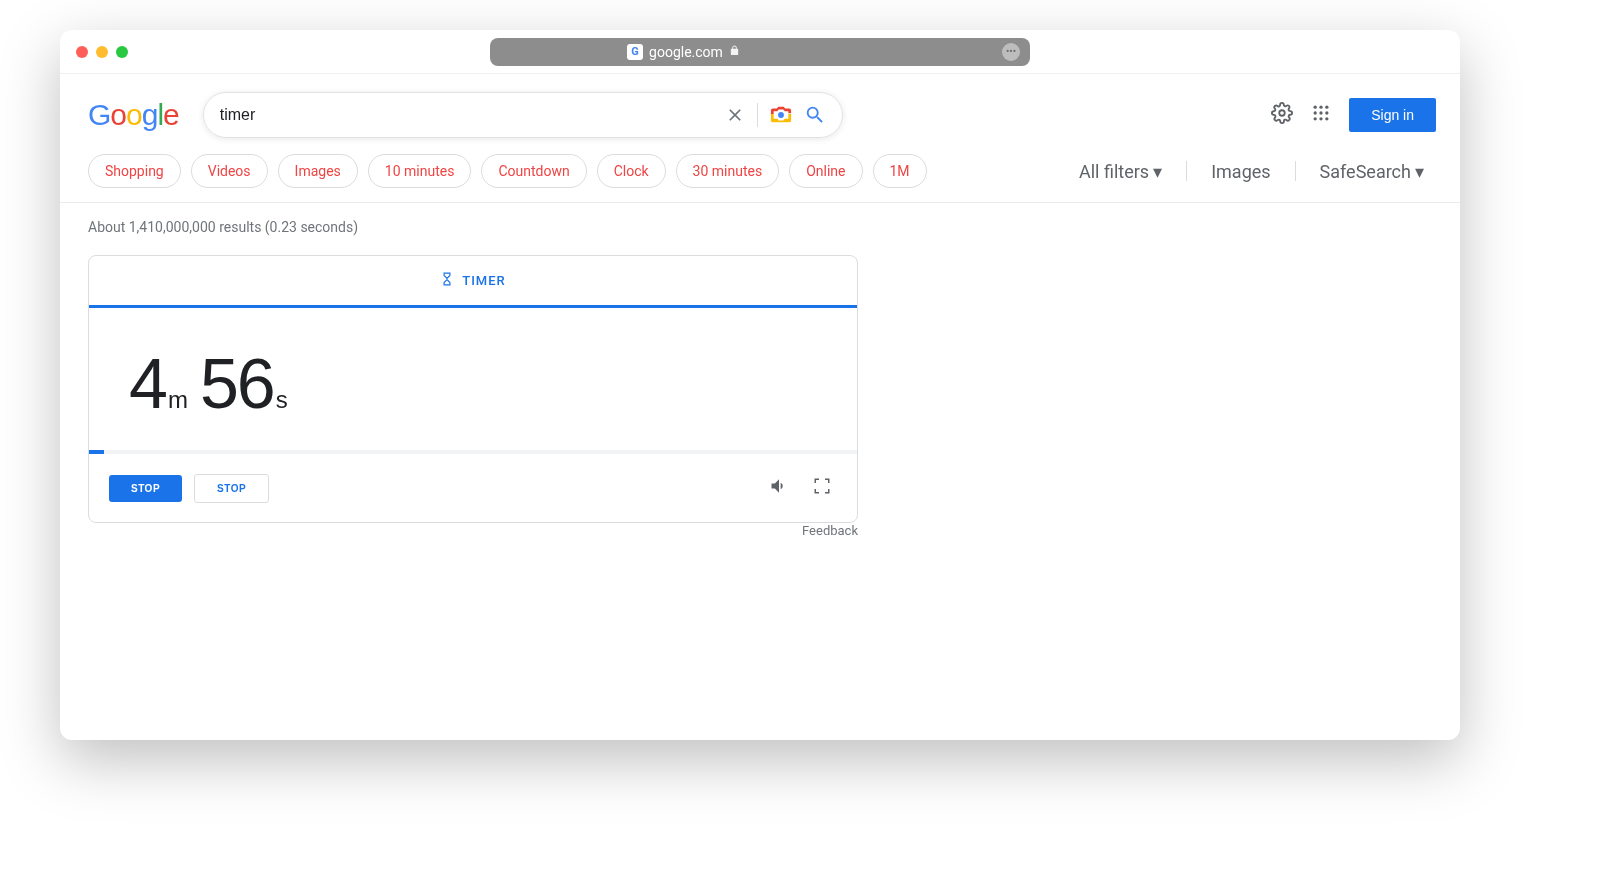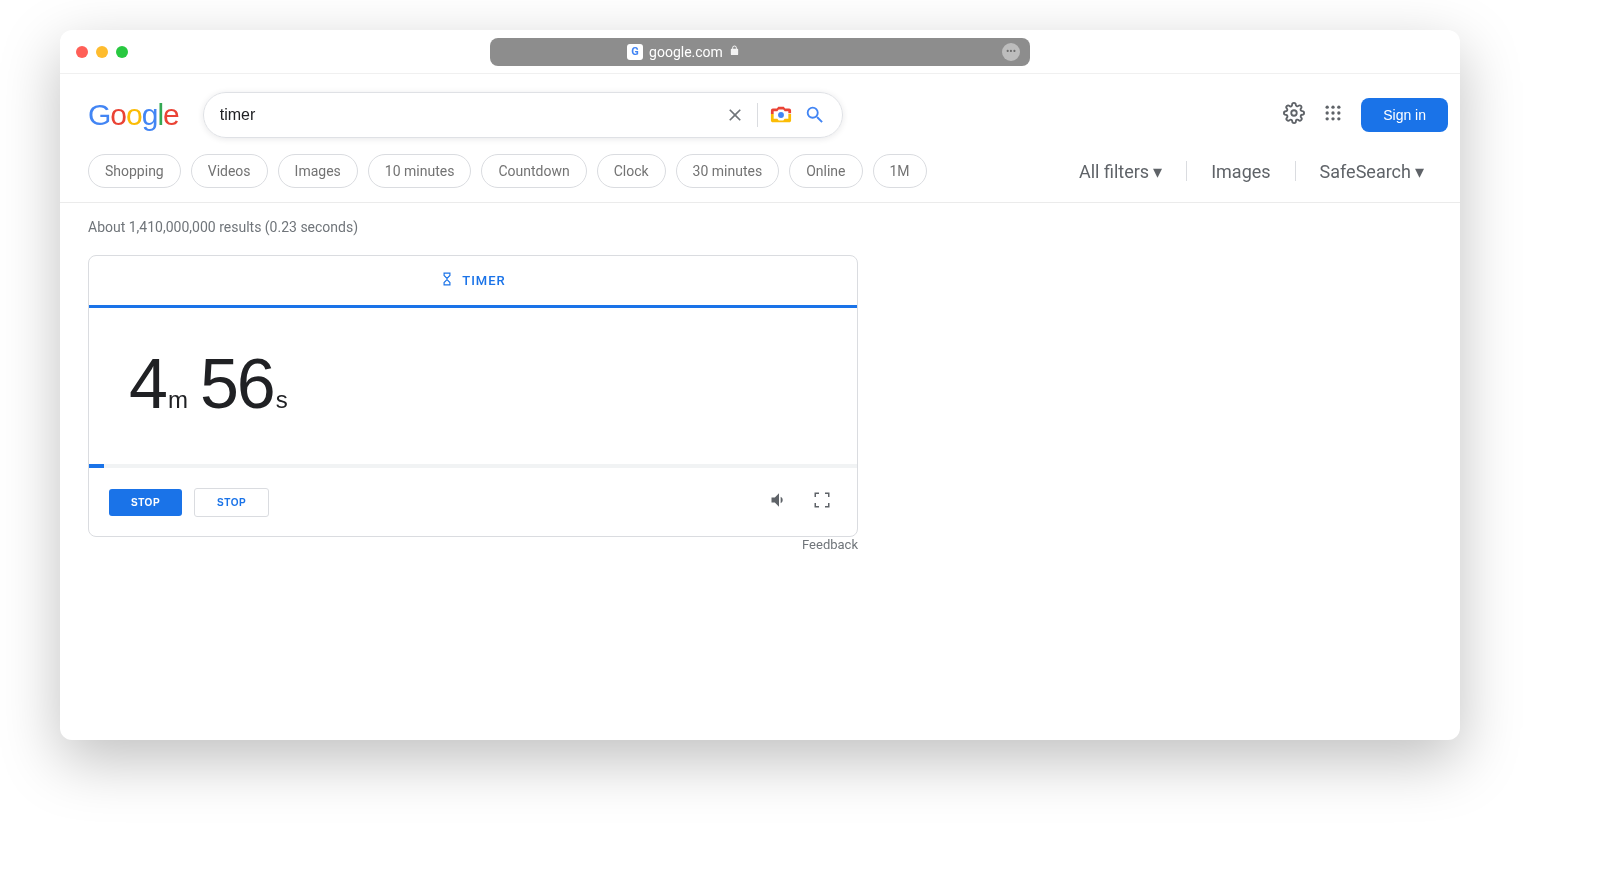--- a/index.html
+++ b/index.html
@@ -59,21 +59,21 @@
     width: 18px; height: 18px; background: #bdbdbd; border-radius: 50%;
     display:flex;align-items:center;justify-content:center;font-size:10px;color:#6d6d6d;
     margin-left:auto;
   }
   .content {
     padding: 0;
   }
   .header-row {
     display: flex;
     align-items: center;
-    padding: 18px 12px 8px 28px;
+    padding: 18px 24px 8px 28px;
     gap: 24px;
   }
   .logo {
     font-size: 30px;
     font-weight: 500;
     letter-spacing: -1px;
     font-family: Arial, sans-serif;
   }
   .logo span:nth-child(1){color:#4285F4;}
   .logo span:nth-child(2){color:#EA4335;}
@@ -102,36 +102,36 @@
   }
   .searchbox .sep { width: 1px; height: 24px; background: #dadce0; }
   .icon-btn { color: #70757a; cursor: pointer; display:flex;align-items:center;justify-content:center; }
   .lens-icon svg { width: 22px; height: 22px; }
   .mag-icon { color: #4285F4; }
   .header-row .spacer { flex: 1; }
   .right-icons { display: flex; align-items: center; gap: 18px; }
   .gear, .apps { color: #5f6368; }
   .sign-in {
     background: #1a73e8; color: #fff; border: none;
-    padding: 9px 22px; border-radius: 8px; font-size: 14px;
+    padding: 9px 22px; border-radius: 2px; font-size: 14px;
     font-weight: 500; cursor: pointer;
   }
   .chips-row {
     display: flex;
     align-items: center;
     padding: 8px 28px 14px 28px;
     gap: 10px;
     border-bottom: 1px solid #ebebeb;
   }
   .chip {
     border: 1px solid #dadce0;
     border-radius: 20px;
     padding: 8px 16px;
     font-size: 14px;
-    color: #737373;
+    color: #ef4444;
     background: #fff;
     cursor: pointer;
     white-space: nowrap;
   }
   .chips-row .grow { flex: 1; }
   .filter-link {
     font-size: 18px;
     color: #5f6368;
     cursor: pointer;
     display: flex;
@@ -166,21 +166,21 @@
     cursor: pointer;
     display:flex;align-items:center;justify-content:center;gap:8px;
     font-weight: 500;
   }
   .timer-tab.active {
     color: #1a73e8;
     border-bottom: 3px solid #1a73e8;
     margin-bottom: -1px;
   }
   .timer-display {
-    padding: 36px 40px 40px 40px;
+    padding: 36px 40px 26px 40px;
     font-size: 70px;
     font-weight: 300;
     color: #202124;
     letter-spacing: -2px;
     font-family: Arial, sans-serif;
   }
   .timer-display .unit {
     font-size: 24px;
     font-weight: 400;
     margin-left: 2px;

